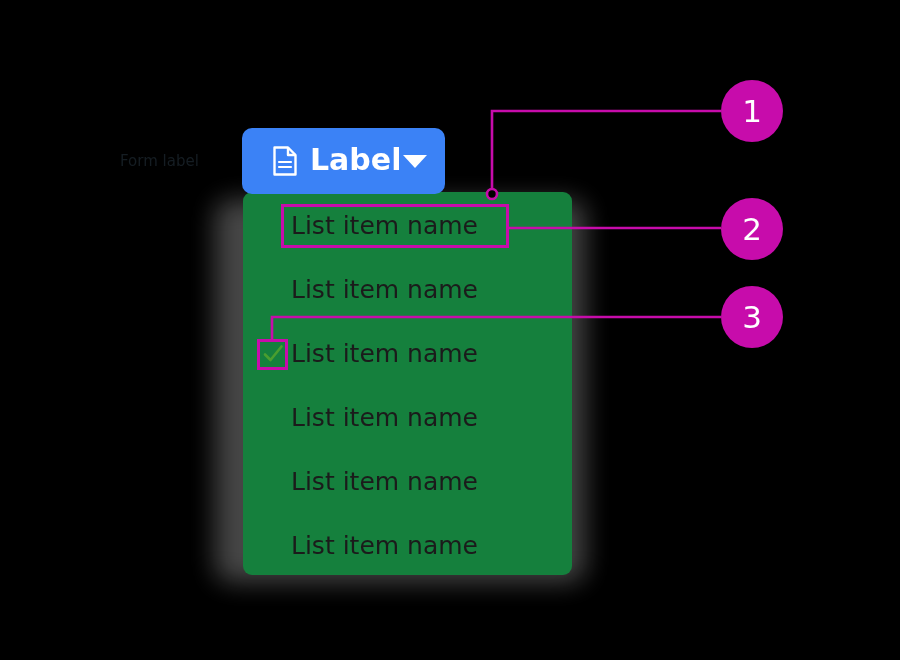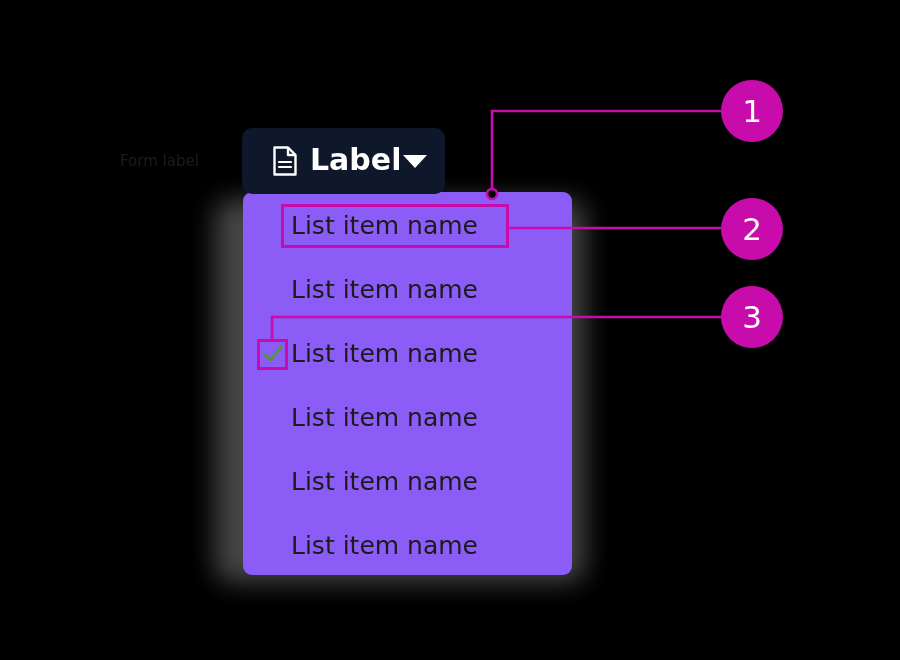--- a/index.html
+++ b/index.html
@@ -47,21 +47,21 @@
     background: #4a4a4a;
     filter: blur(13px);
     opacity: 0.95;
   }
   .panel {
     position: absolute;
     left: 243px;
     top: 192px;
     width: 329px;
     height: 383px;
-    background: #8b5cf6;
+    background: #15803d;
     border-radius: 9px;
     overflow: hidden;
   }
 
   .list {
     position: absolute;
     left: 0;
     top: 0;
     width: 100%;
     list-style: none;
@@ -94,21 +94,21 @@
   .li4 { top: 268px; }
   .li5 { top: 332px; }
 
   
   .btn {
     position: absolute;
     left: 242px;
     top: 128px;
     width: 203px;
     height: 66px;
-    background: #0f172a;
+    background: #3b82f6;
     border-radius: 10px;
     border: none;
     padding: 0;
     display: flex;
     align-items: center;
     cursor: pointer;
   }
   .btn .doc-icon {
     position: absolute;
     left: 30px;

